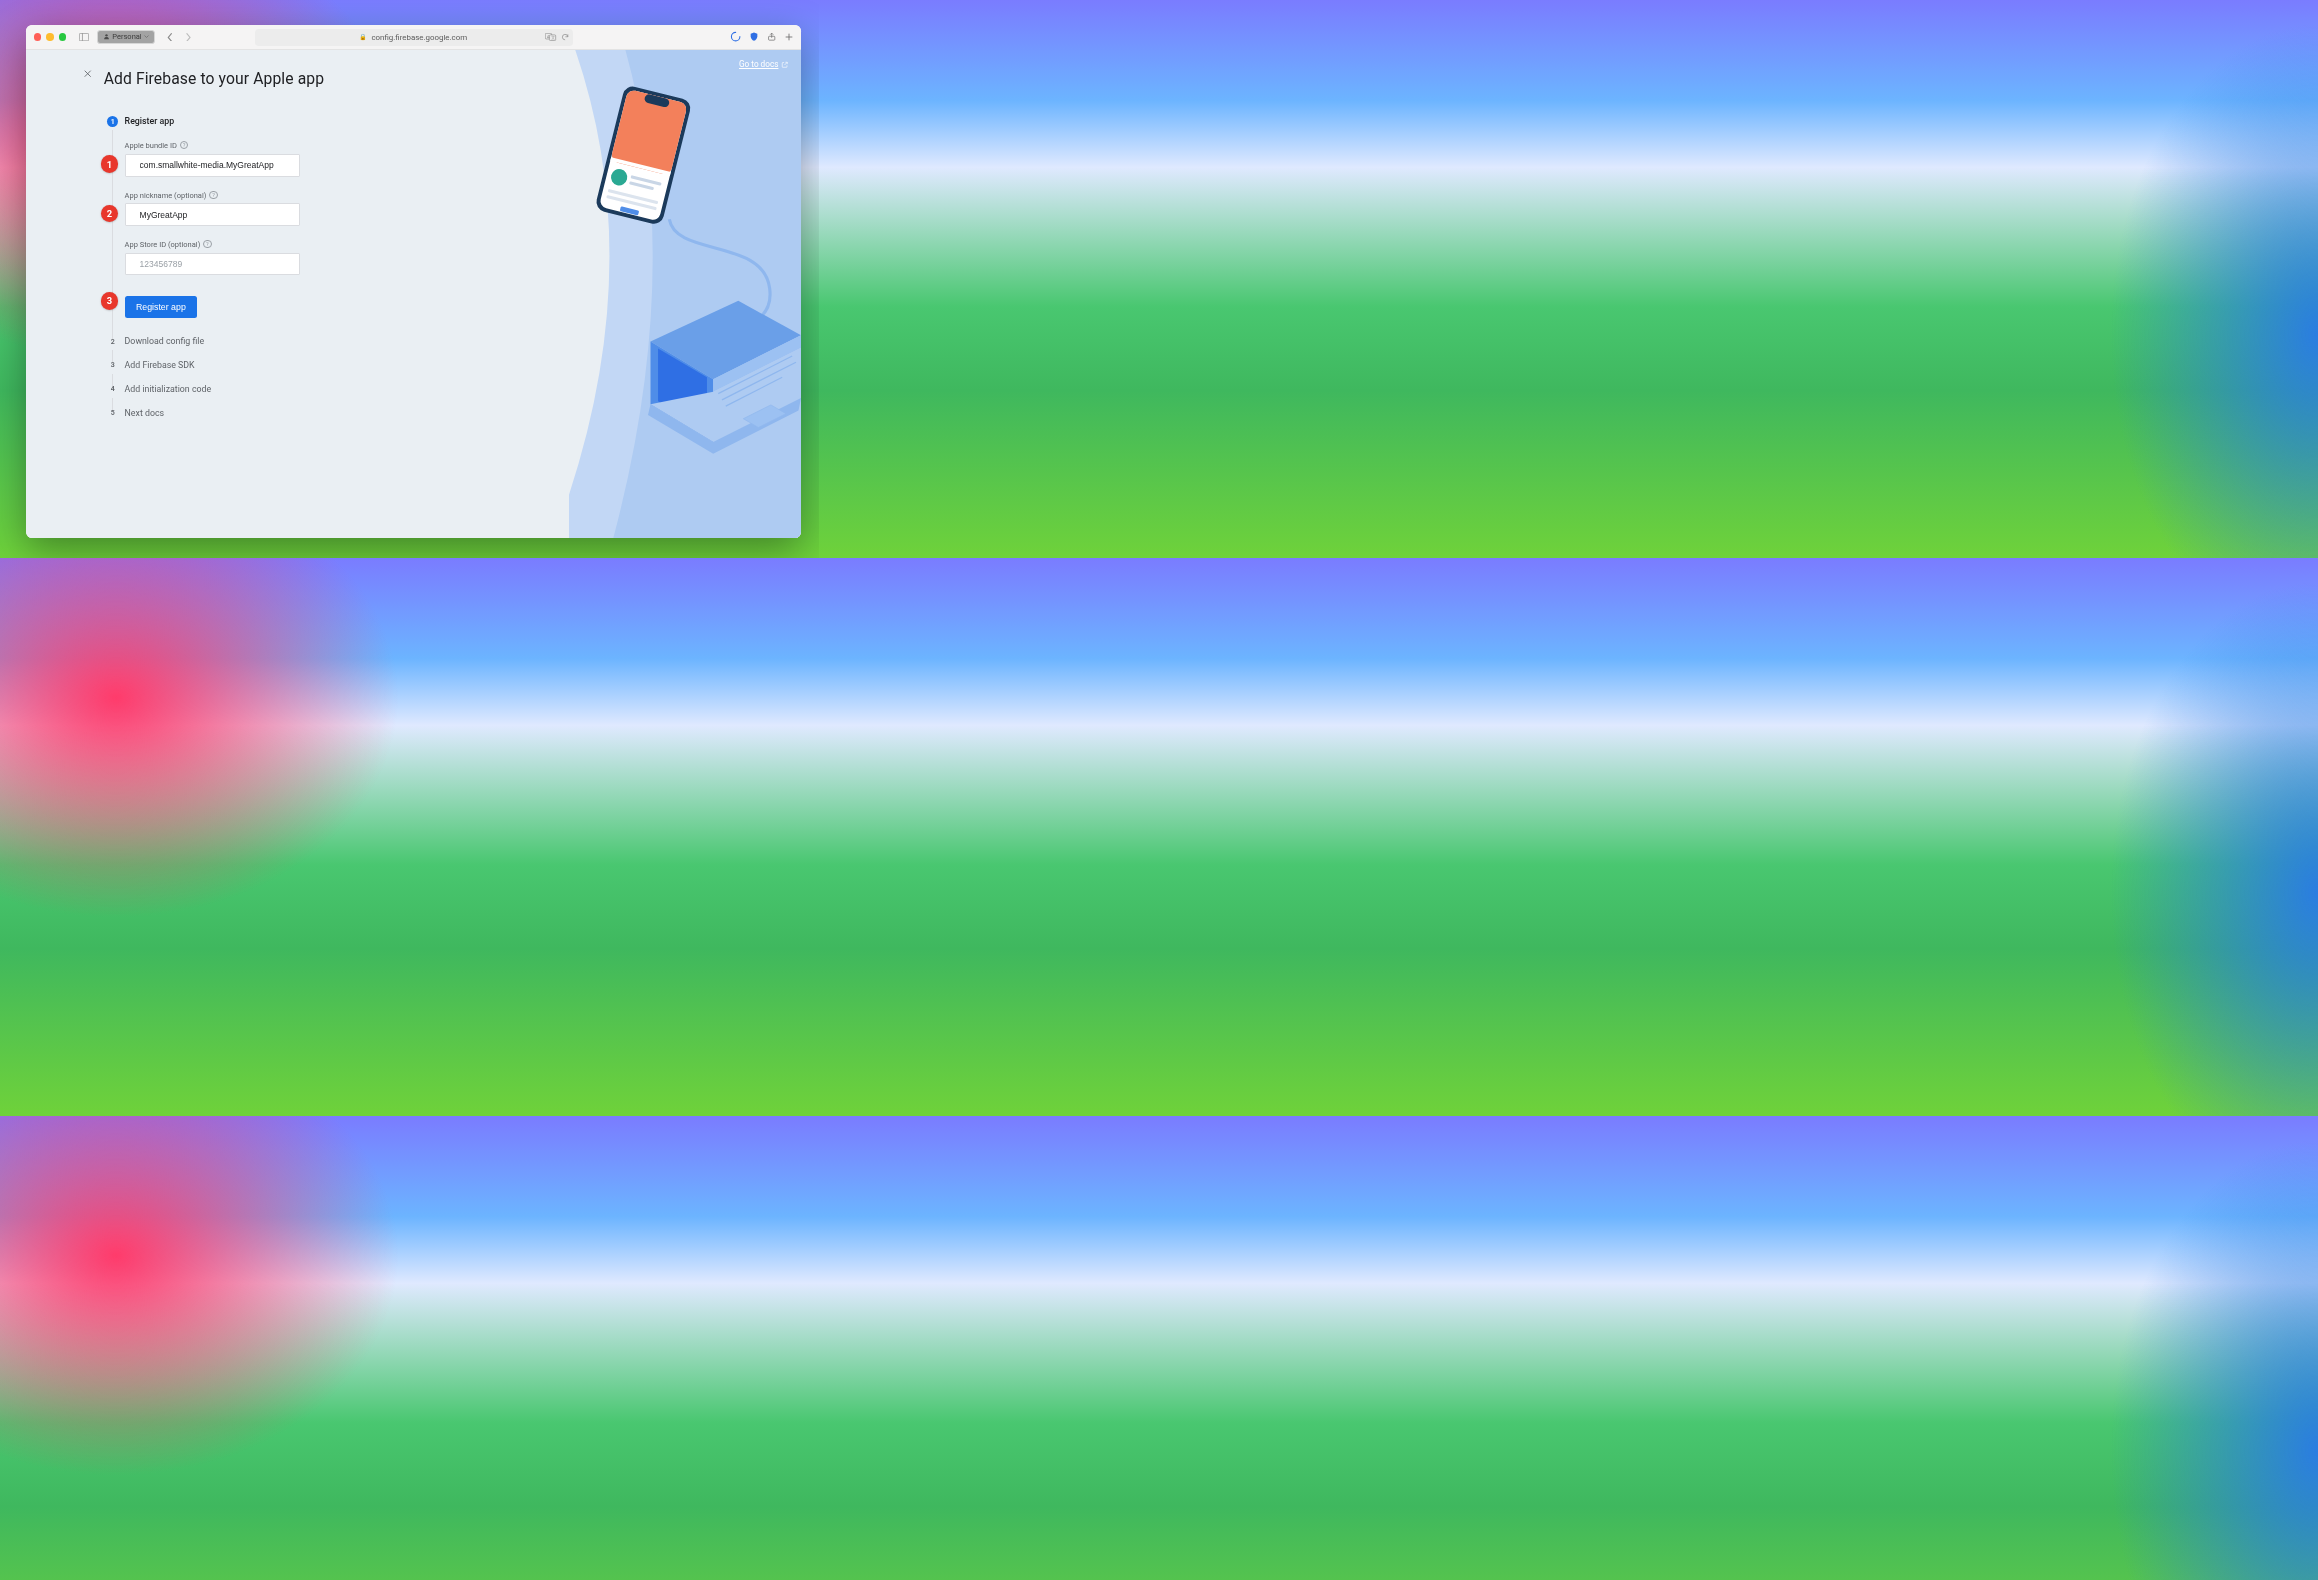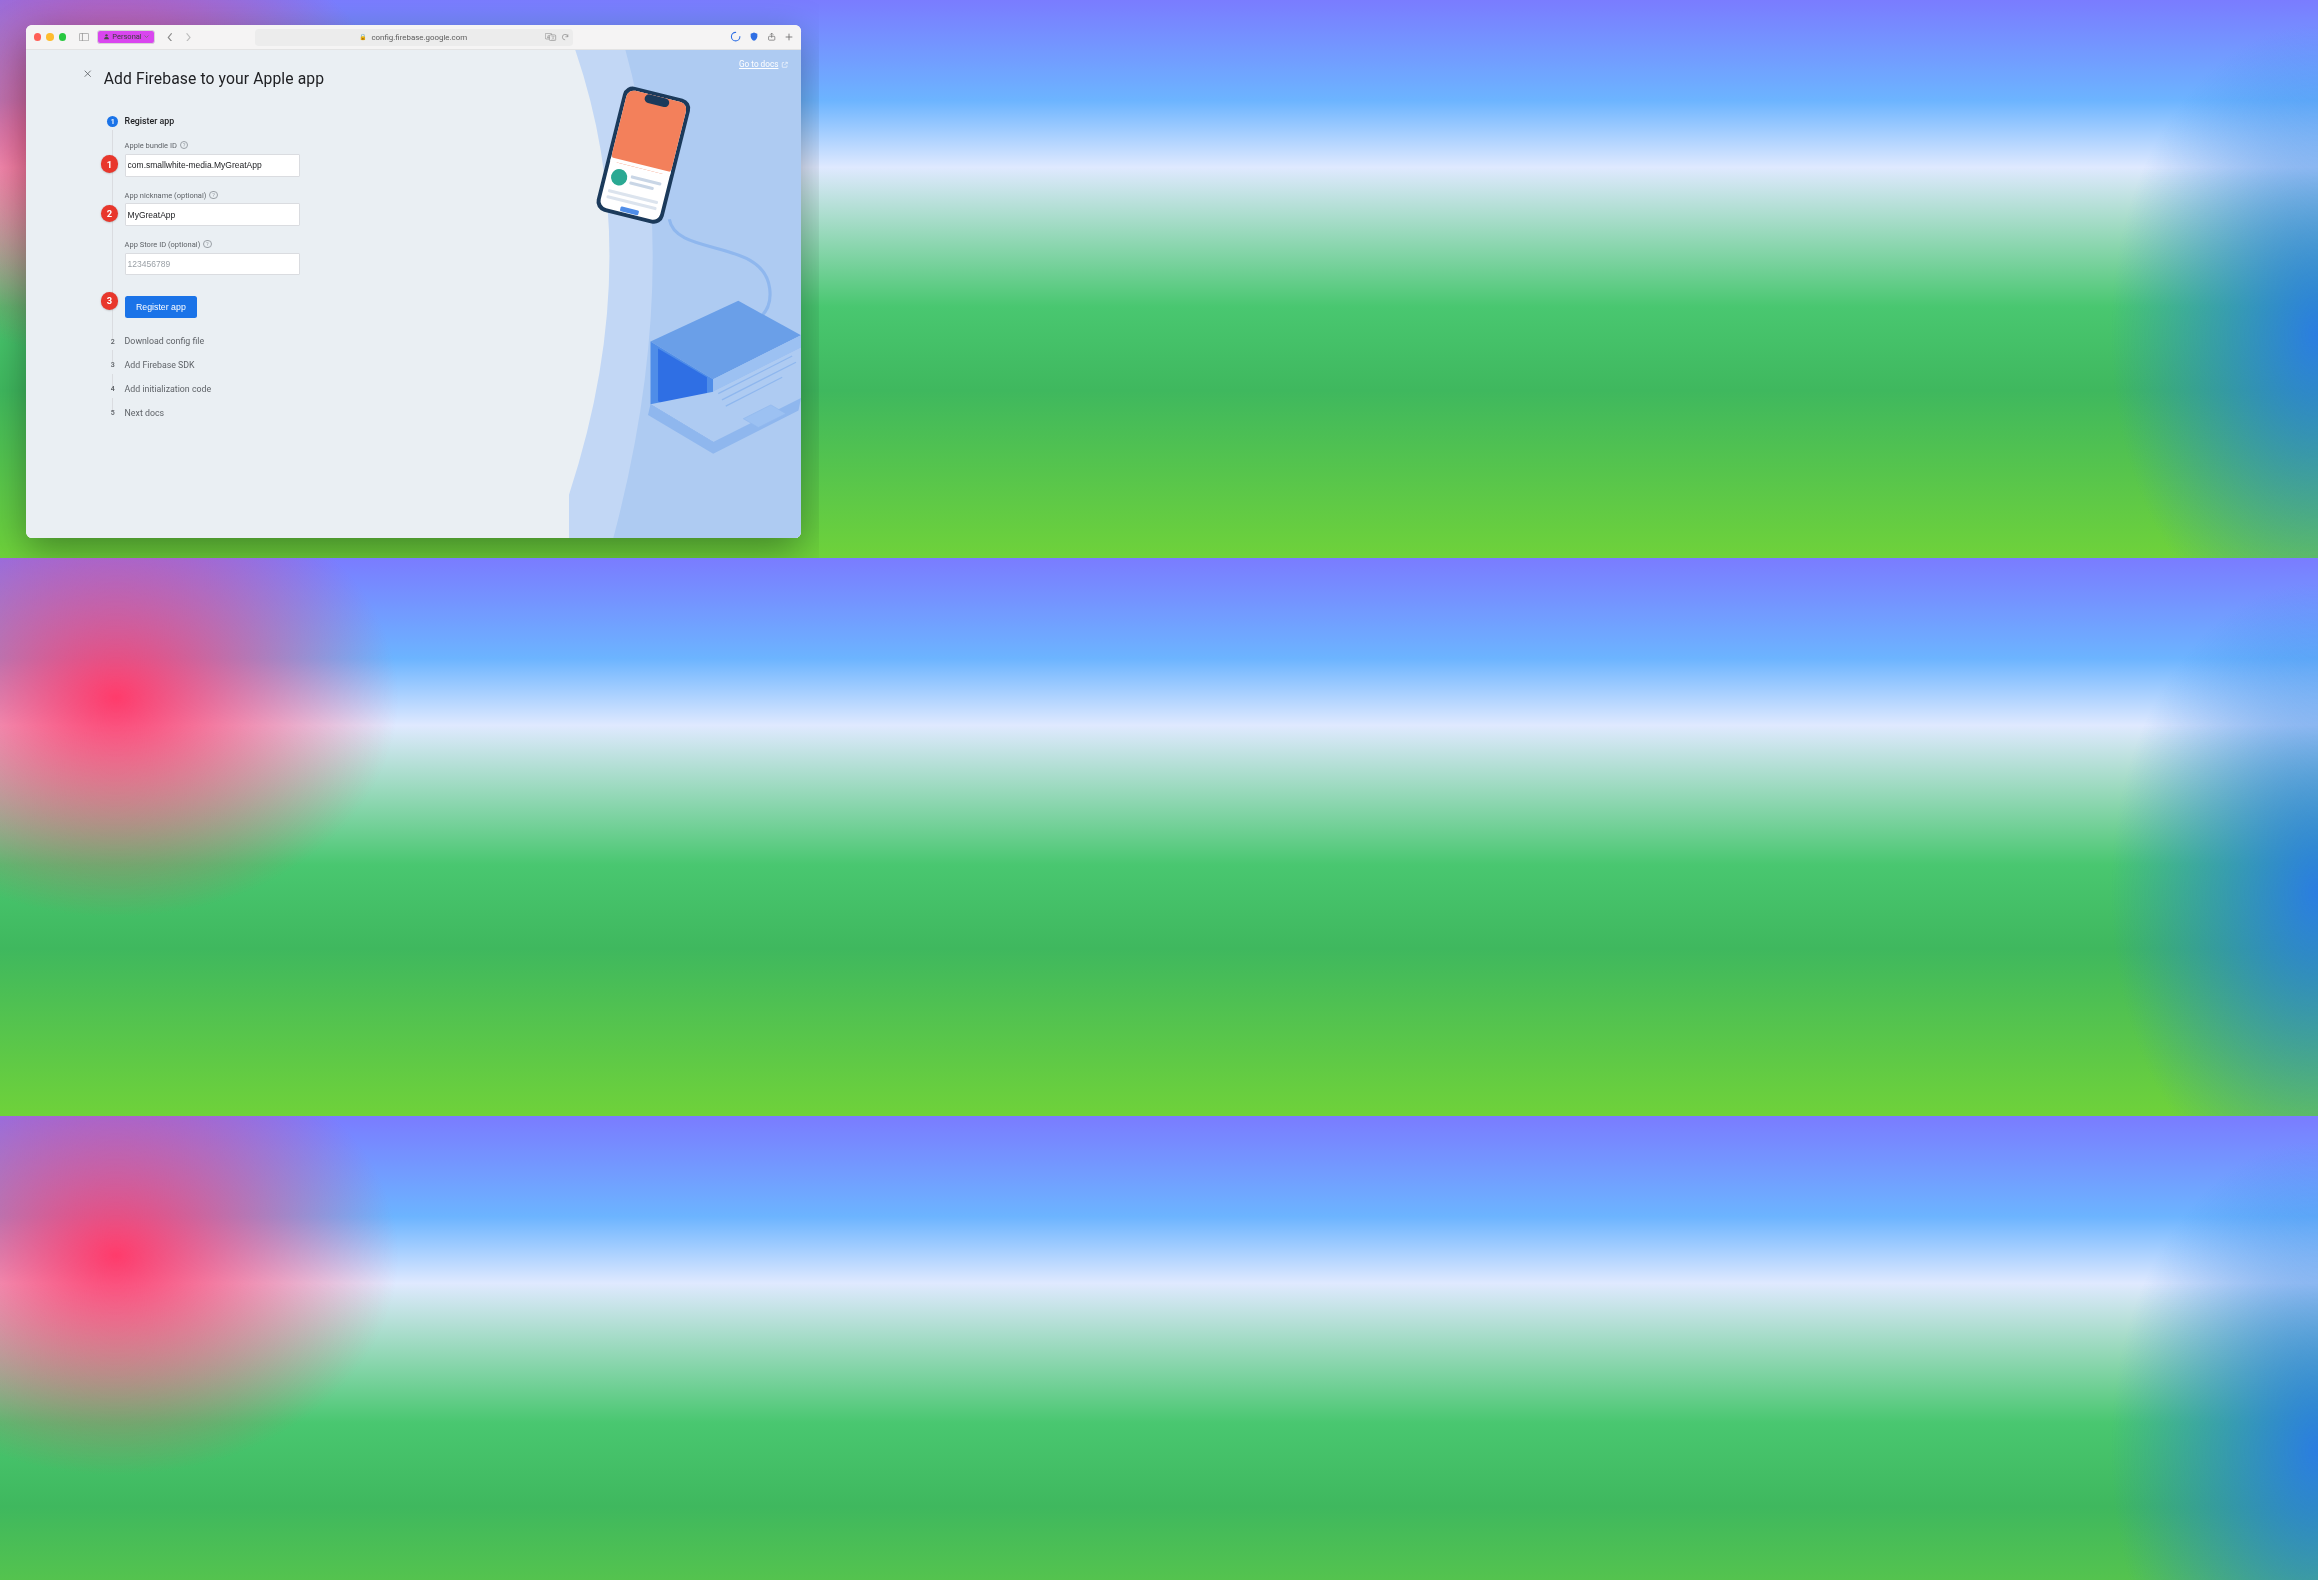--- a/index.html
+++ b/index.html
@@ -18,21 +18,21 @@
   display: flex; flex-direction: column; overflow: hidden;
 }
 .toolbar {
   height: 25px; background: #f5f4f4; border-bottom: 0.6px solid #e3e3e3;
   display: flex; align-items: center; padding: 0 7.5px; gap: 5px; position: relative;
 }
 .traffic { display: flex; gap: 5px; margin-right: 3.8px; }
 .dot { width: 7.5px; height: 7.5px; border-radius: 50%; }
 .dot.r { background: #ff5f57; } .dot.y { background: #febc2e; } .dot.g { background: #28c840; }
 .sq-btn { width: 17.6px; height: 14.4px; border-radius: 3.1px; display: flex; align-items: center; justify-content: center; color: #6b6b6b; }
-.profile-pill { height: 14.4px; border: 0.6px solid #d6d6d6; background: #d946ef; border-radius: 3.1px; display: flex; align-items: center; gap: 2.5px; padding: 0 4.4px; font-size: 7.5px; color: #3c3c3c; }
+.profile-pill { height: 14.4px; border: 0.6px solid #d6d6d6; background: #a3a3a3; border-radius: 3.1px; display: flex; align-items: center; gap: 2.5px; padding: 0 4.4px; font-size: 7.5px; color: #3c3c3c; }
 .nav-arrows { display: flex; gap: 1.3px; margin-left: 2.5px; }
 .nav-arrows .sq-btn { width: 16.3px; }
 .addr { position: absolute; left: 50%; transform: translateX(-50%); width: 318px; height: 17px; background: #ececec; border-radius: 3.8px; display: flex; align-items: center; justify-content: center; gap: 3.8px; font-size: 7.9px; color: #5b5b5b; }
 .addr .lock { font-size: 6.3px; color: #8a8a8a; }
 .addr-right { position: absolute; right: 3.8px; display: flex; gap: 3.8px; align-items: center; color: #888; }
 .tb-right { margin-left: auto; display: flex; gap: 7.5px; align-items: center; color: #6b6b6b; }
 .content { flex: 1; background: #eaeff3; position: relative; overflow: hidden; }
 .docs-link { position: absolute; right: 12.6px; top: 8.8px; color: #fff; font-size: 8.2px; text-decoration: underline; display: flex; align-items: flex-end; gap: 2.5px; z-index: 3; }
 .banner { position: absolute; right: 0; top: 0; width: 232px; height: 100%; z-index: 1; }
 .main { position: absolute; left: 57px; top: 19px; width: 440px; z-index: 2; }
@@ -45,21 +45,21 @@
 .step:last-child::before, .step.no-line::before { display: none; }
 .step-badge { position: absolute; left: 0; top: 0; width: 11.3px; height: 11.3px; border-radius: 50%; display: flex; align-items: center; justify-content: center; font-size: 7px; font-weight: 600; }
 .step-badge.active { background: #1a73e8; color: #fff; }
 .step-badge.inactive { background: transparent; color: #5f6368; border: none; }
 .step-title { font-size: 8.8px; color: #202124; font-weight: 500; padding-top: 0; line-height: 11.3px; }
 .step-title.muted { color: #5f6368; font-weight: 400; }
 .step-body { margin-top: 14px; }
 .field { margin-bottom: 14px; position: relative; }
 .field-label { font-size: 7.5px; color: #5f6368; display: flex; gap: 3.1px; margin-bottom: 3.8px; }
 .help-icon { width: 8.2px; height: 8.2px; border: 0.8px solid #9aa0a6; border-radius: 50%; display: inline-flex; align-items: center; justify-content: center; font-size: 5.7px; color: #9aa0a6; }
-.text-input { width: 175px; height: 22.6px; border: 0.6px solid #dadce0; border-radius: 1px; background: #fff; padding: 0 2px; font-size: 8.5px; color: #202124; outline: none; }
+.text-input { width: 175px; height: 22.6px; border: 0.6px solid #dadce0; border-radius: 1px; background: #fff; padding: 0 14px; font-size: 8.5px; color: #202124; outline: none; }
 .text-input::placeholder { color: #9aa0a6; }
 .primary-btn { background: #1a73e8; color: #fff; border: none; border-radius: 2.5px; height: 22.6px; padding: 0 11.3px; font-size: 8.8px; font-weight: 500; cursor: pointer; margin-top: 6.3px; }
 .annot { position: absolute; width: 17.6px; height: 17.6px; border-radius: 50%; background: #e8372c; color: #fff; font-weight: 700; font-size: 9.4px; display: flex; align-items: center; justify-content: center; box-shadow: 0 0.6px 1.9px rgba(0,0,0,0.25); z-index: 5; }
 svg { display: block; }
 </style>
 </head>
 <body>
 
 <div class="window">
 

